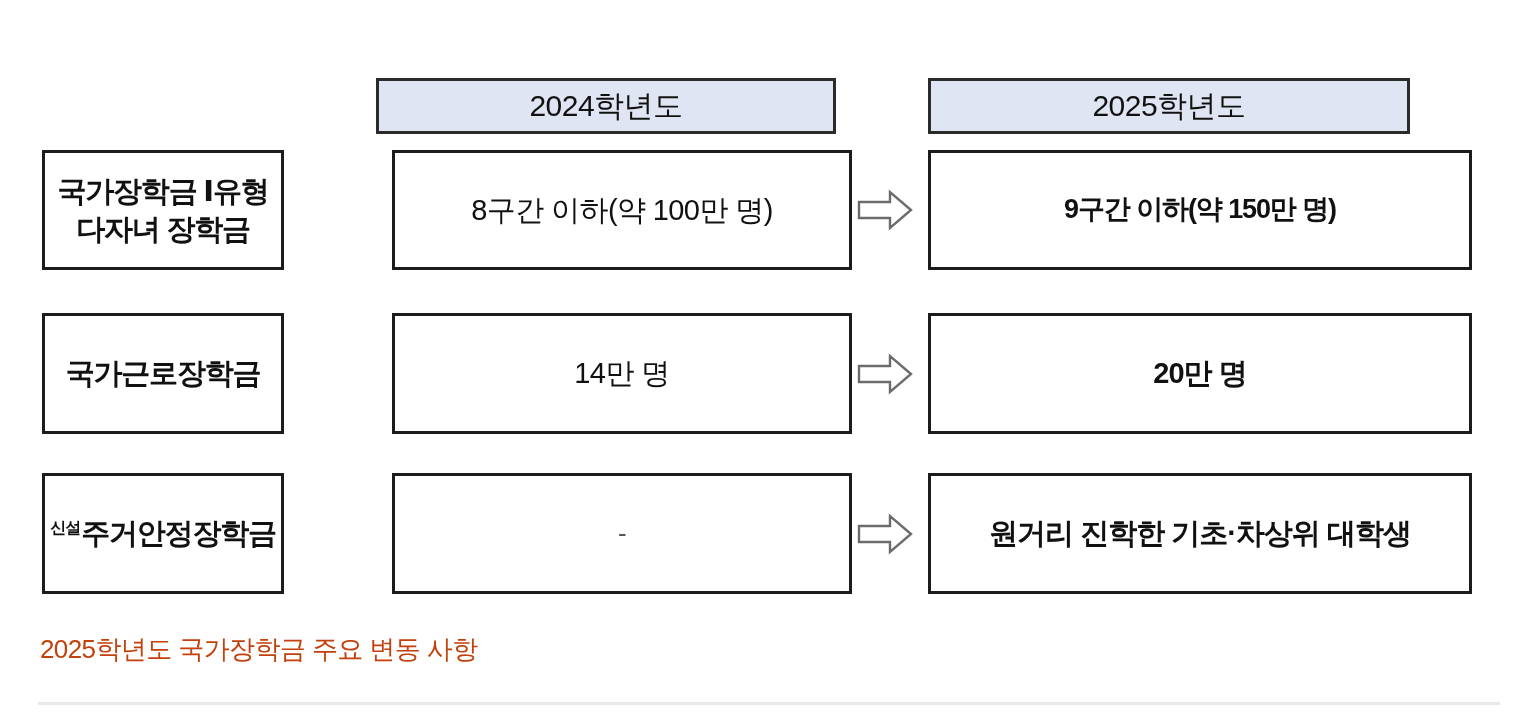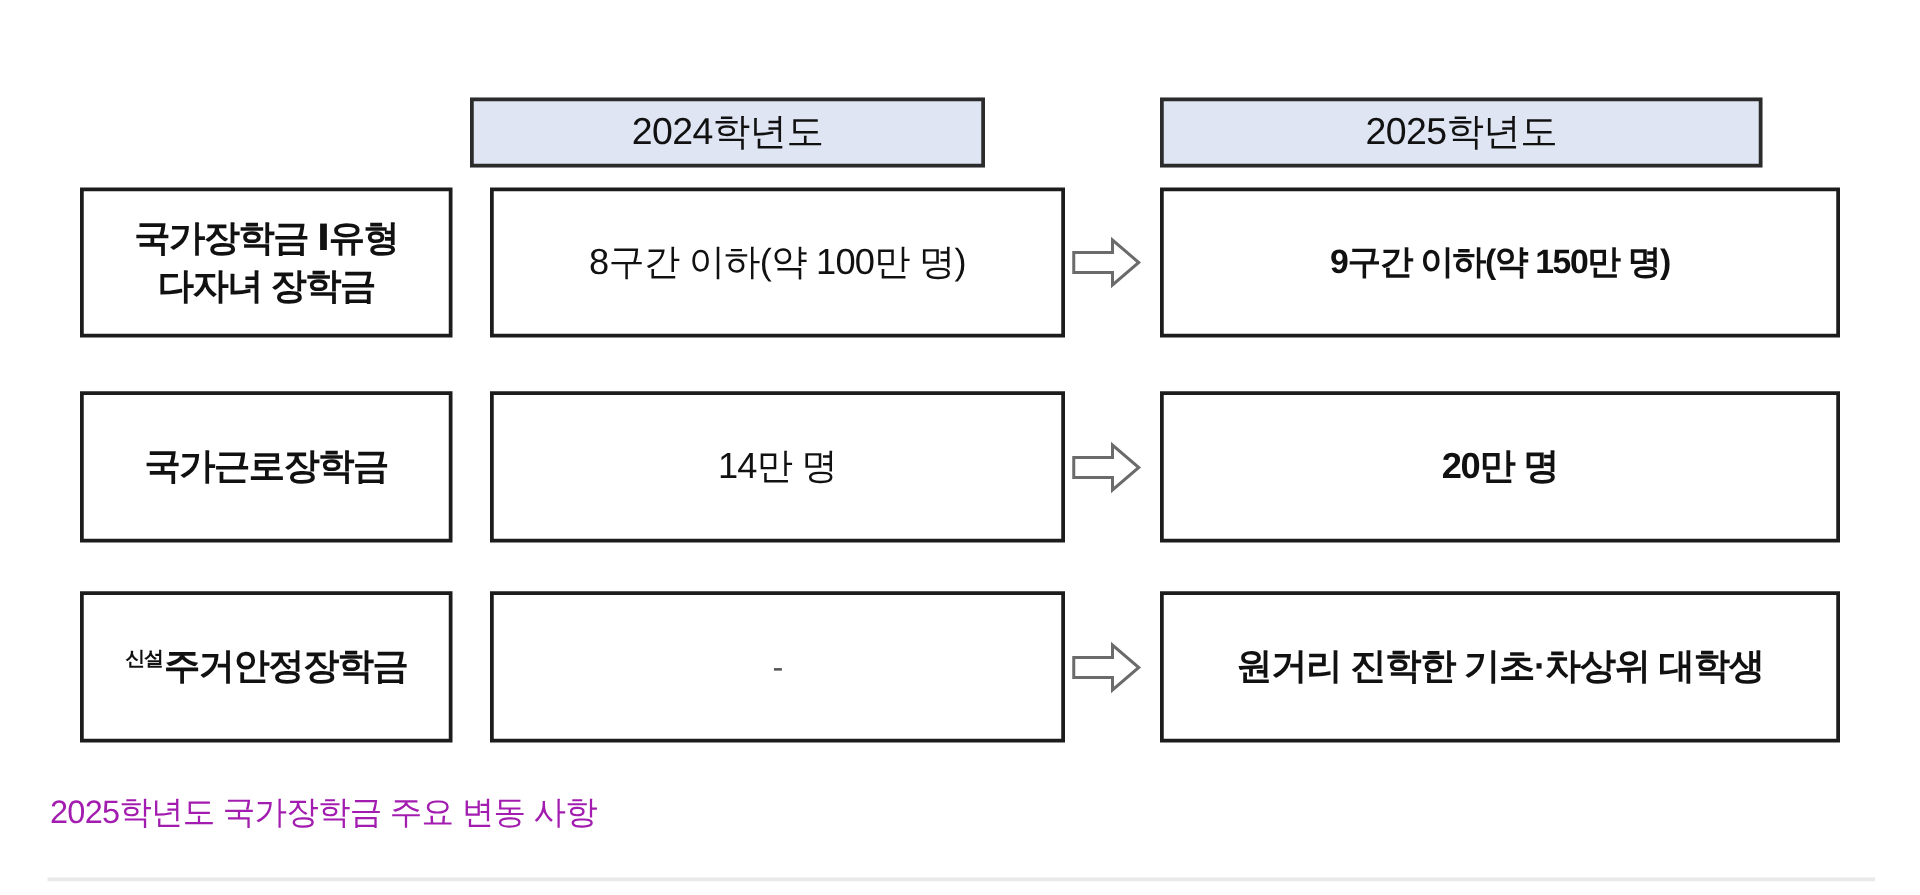--- a/index.html
+++ b/index.html
@@ -89,49 +89,49 @@
     font-size: 26px;
     color: #555;
   }
 
   
   
   
   
   
 
-  #hdr-2024 { left: 376px; top: 78px;  width: 412px; height: 56px; text-align: center; }
+  #hdr-2024 { left: 376px; top: 78px;  width: 460px; height: 56px; text-align: center; }
   #hdr-2025 { left: 928px; top: 78px;  width: 482px; height: 56px; }
 
   .row1 { top: 150px; height: 120px; }
   .row2 { top: 313px; height: 121px; }
   .row3 { top: 473px; height: 121px; }
 
-  .col-label  { left: 42px;  width: 298px; margin-left: 22px; }
+  .col-label  { left: 42px;  width: 242px; }
   .col-mid    { left: 376px; width: 460px; margin-left: 16px; }
   .col-right  { left: 928px; width: 544px; align-items: center; }
 
   
   .arrow {
     position: absolute;
     width: 58px;
     height: 44px;
     left: 856px;
   }
   #arrow-row1 { top: 188px; }
   #arrow-row2 { top: 352px; }
   #arrow-row3 { top: 512px; }
 
   
   .caption {
     position: absolute;
     left: 40px;
     top: 632px;
     font-size: 26px;
-    color: #a21caf;
+    color: #c2410c;
     letter-spacing: -0.6px;
     white-space: nowrap;
   }
 
   .divider {
     position: absolute;
     left: 38px;
     top: 702px;
     width: 1462px;
     height: 3px;

